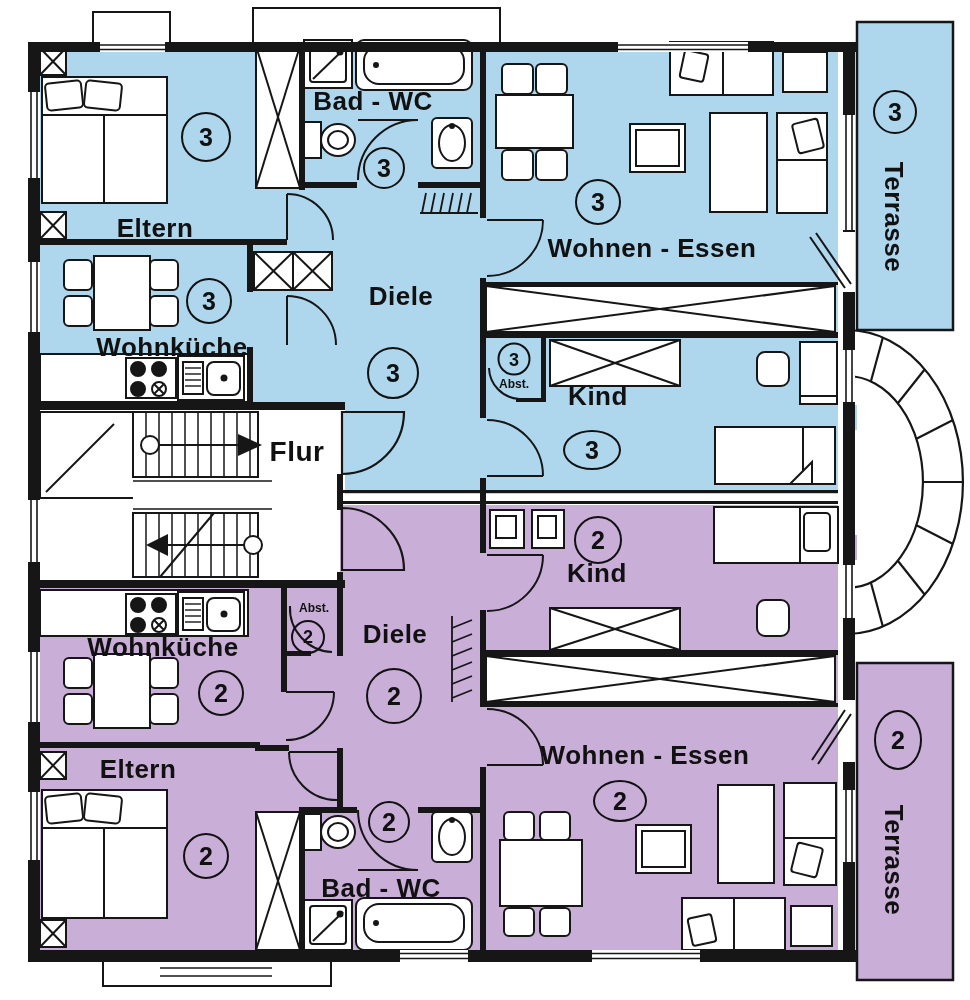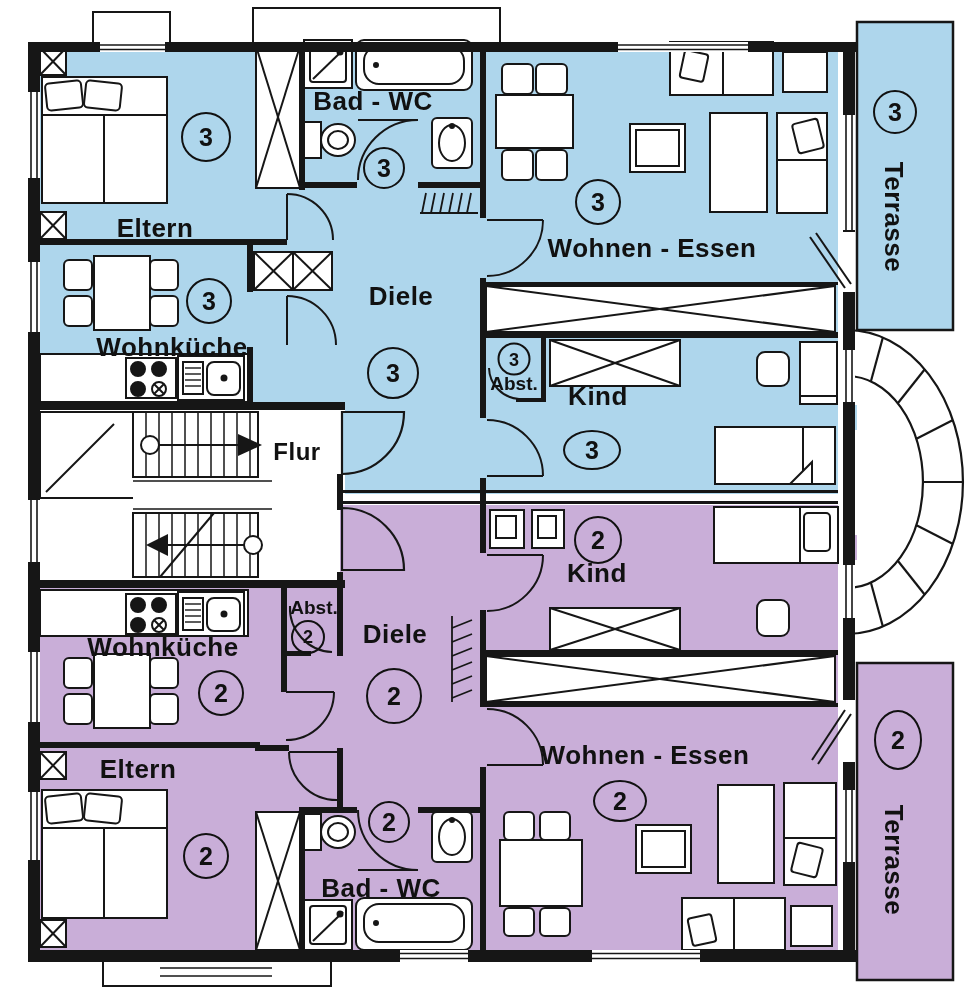--- a/index.html
+++ b/index.html
@@ -1,22 +1,22 @@
 <!DOCTYPE html>
 <html><head>
 <meta charset="utf-8">
 <style>
   html,body{margin:0;padding:0;background:#ffffff;}
   #plan{position:relative;width:970px;height:1000px;background:#ffffff;overflow:hidden;
         font-family:"Liberation Sans","DejaVu Sans",sans-serif;}
   #plan svg{position:absolute;left:0;top:0;}
   .rl{position:absolute;transform:translate(-50%,-50%);font-weight:bold;font-size:26px;
       color:#111;white-space:nowrap;letter-spacing:0.5px;}
-  .rl.small{font-size:19px;letter-spacing:0;}
-  .rl.big{font-size:24px;}
+  .rl.small{font-size:12px;letter-spacing:0;}
+  .rl.big{font-size:28px;}
   .rl.vert{transform:translate(-50%,-50%) rotate(90deg);}
   .badge{position:absolute;transform:translate(-50%,-50%);border:2.5px solid #111;
          border-radius:50%;display:flex;align-items:center;justify-content:center;
          font-weight:bold;font-size:25px;color:#111;background:transparent;line-height:1;}
   .badge.sm{font-size:18px;border-width:2px;}
 </style>
 </head>
 <body>
 
 <div id="plan">

